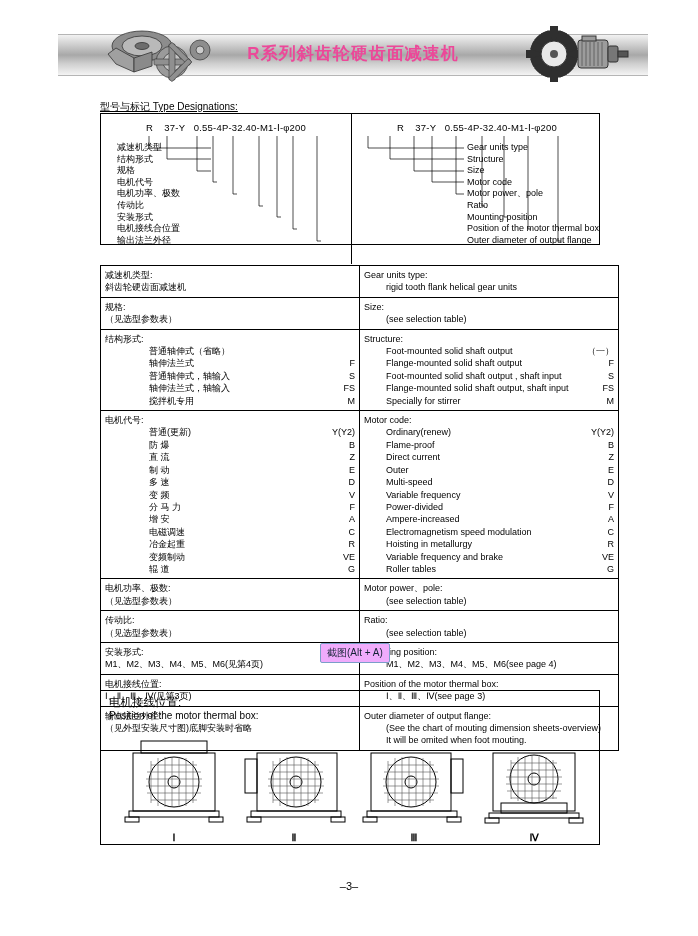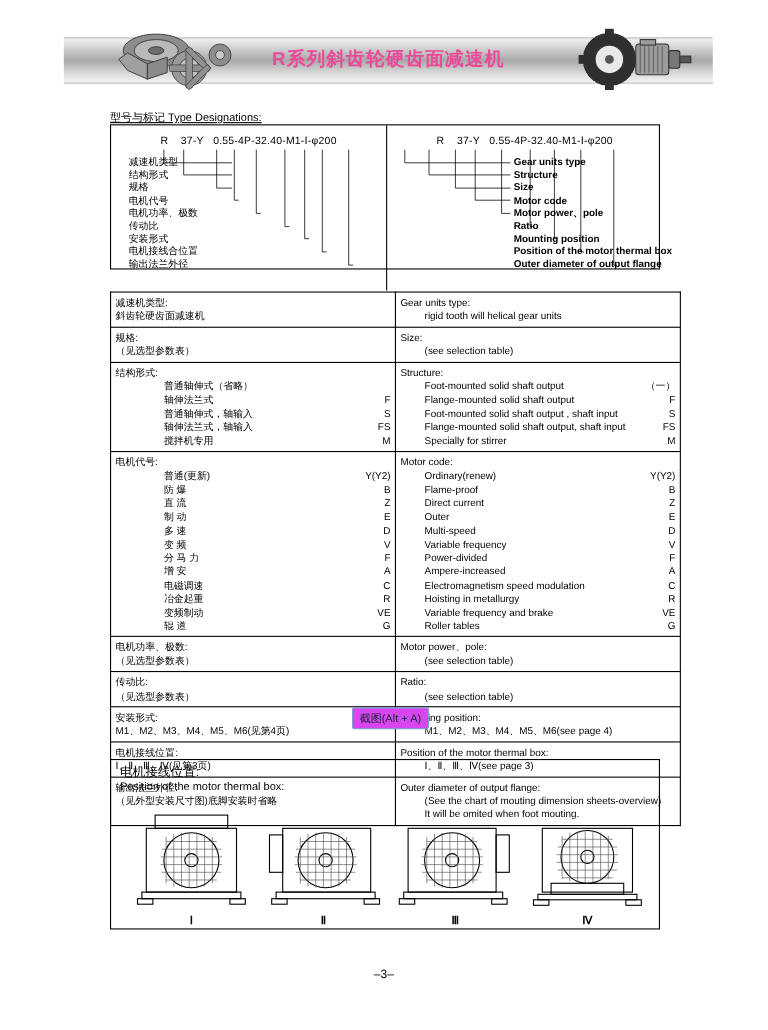--- a/index.html
+++ b/index.html
@@ -118,21 +118,21 @@
     height: 150px;
   }
 
   .legend {
     position: absolute;
     font-size: 9px;
     line-height: 11.6px;
     white-space: nowrap;
   }
   .legend.left { left: 22px; top: 30px; width: 86px; }
-  .legend.right { left: 120px; top: 30px; font-weight: bold; }
+  .legend.right { left: 120px; top: 30px; }
 
   
   .maintable {
     position: absolute;
     left: 100px;
     top: 265px;
     width: 500px;
     border-collapse: collapse;
     table-layout: fixed;
   }
@@ -201,21 +201,21 @@
     width: 698px;
     text-align: center;
     font-size: 11px;
   }
 
   
   .screenshot-hint {
     position: absolute;
     left: 320px;
     top: 643px;
-    background: #d946ef;
+    background: #f0abfc;
     border: 1px solid #7b9ec9;
     border-radius: 2px;
     font-size: 10px;
     padding: 2px 6px;
     color: #123;
     z-index: 20;
   }
 </style>
 </head>
 <body>
@@ -377,21 +377,21 @@
   <table class="maintable">
     <tbody>
 
       <tr>
         <td class="cn">
           <div class="center">减速机类型:</div>
           <div class="center">斜齿轮硬齿面减速机</div>
         </td>
         <td class="en">
           <div>Gear units type:</div>
-          <div class="indent1">rigid tooth will helical gear units</div>
+          <div class="indent1">rigid tooth flank helical gear units</div>
         </td>
       </tr>
 
       <tr>
         <td class="cn">
           <div class="center">规格:</div>
           <div class="center">（见选型参数表）</div>
         </td>
         <td class="en">
           <div>Size:</div>

